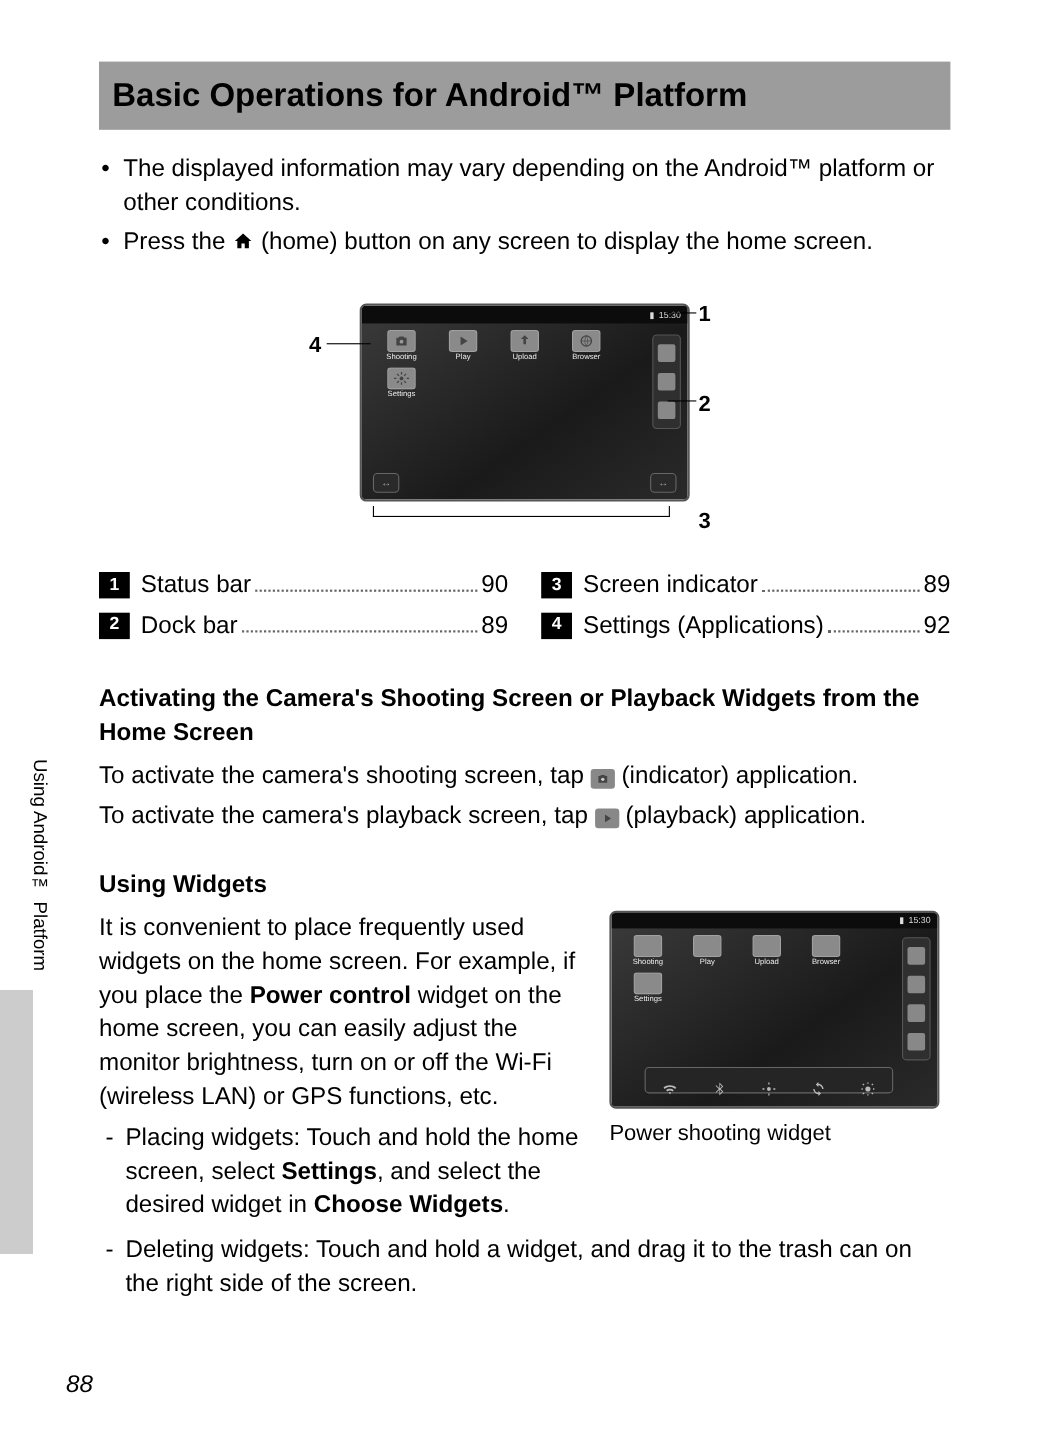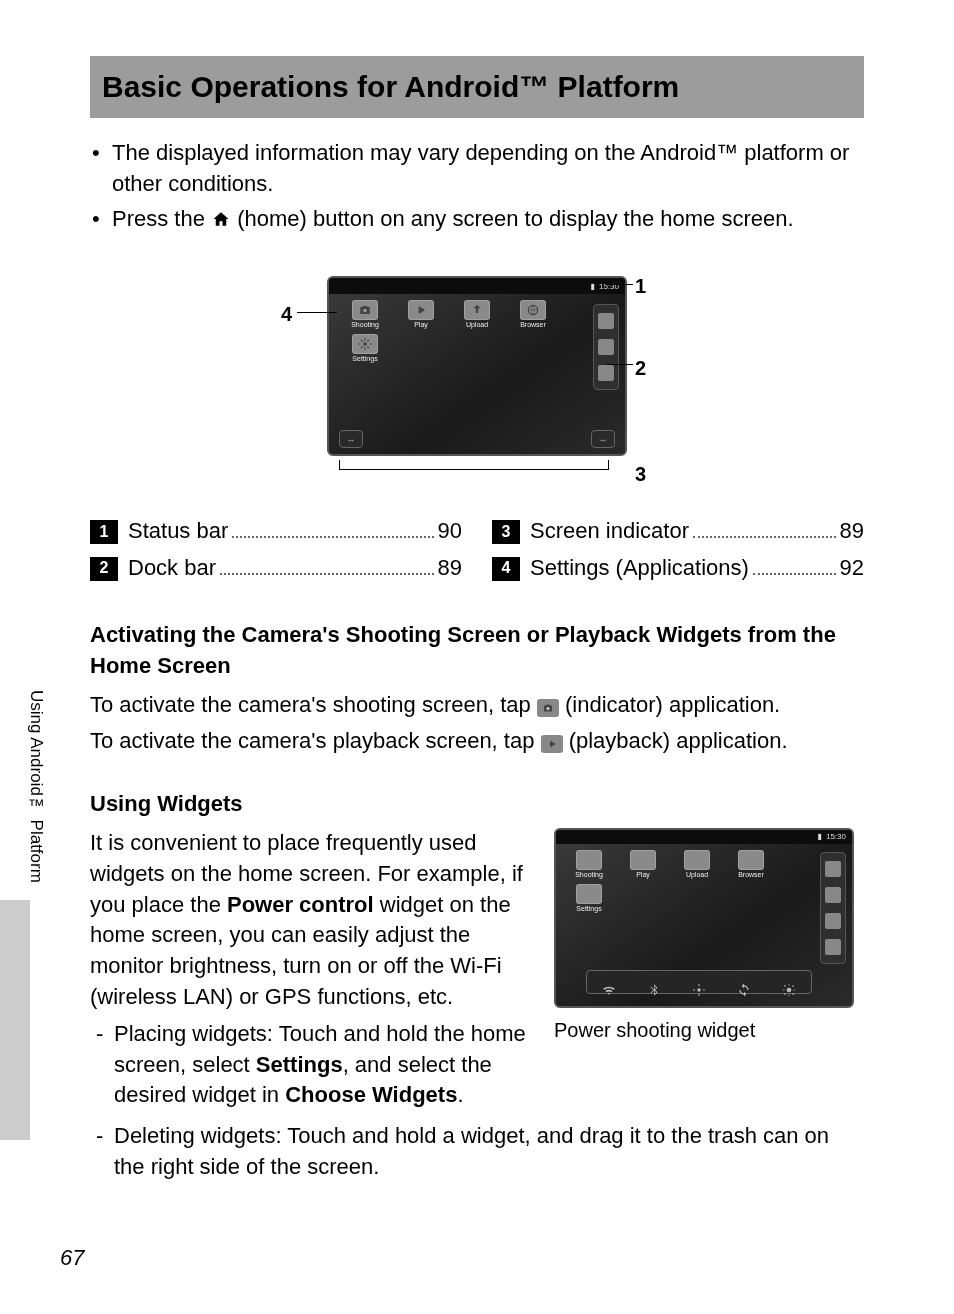--- a/index.html
+++ b/index.html
@@ -243,21 +243,21 @@
     font-style: italic;
     font-size: 22px;
   }
   .bold { font-weight:700; }
 </style>
 </head>
 <body>
 
 <div class="side-tab-bg"></div>
 <div class="side-tab">Using Android™ Platform</div>
-<div class="page-num">67</div>
+<div class="page-num">88</div>
 
 <div class="page">
 
   <div class="page-title-bar">Basic Operations for Android™ Platform</div>
 
 
   <ul class="bullets">
     <li>The displayed information may vary depending on the Android™ platform or other conditions.</li>
     <li>
       <span>Press the </span>

